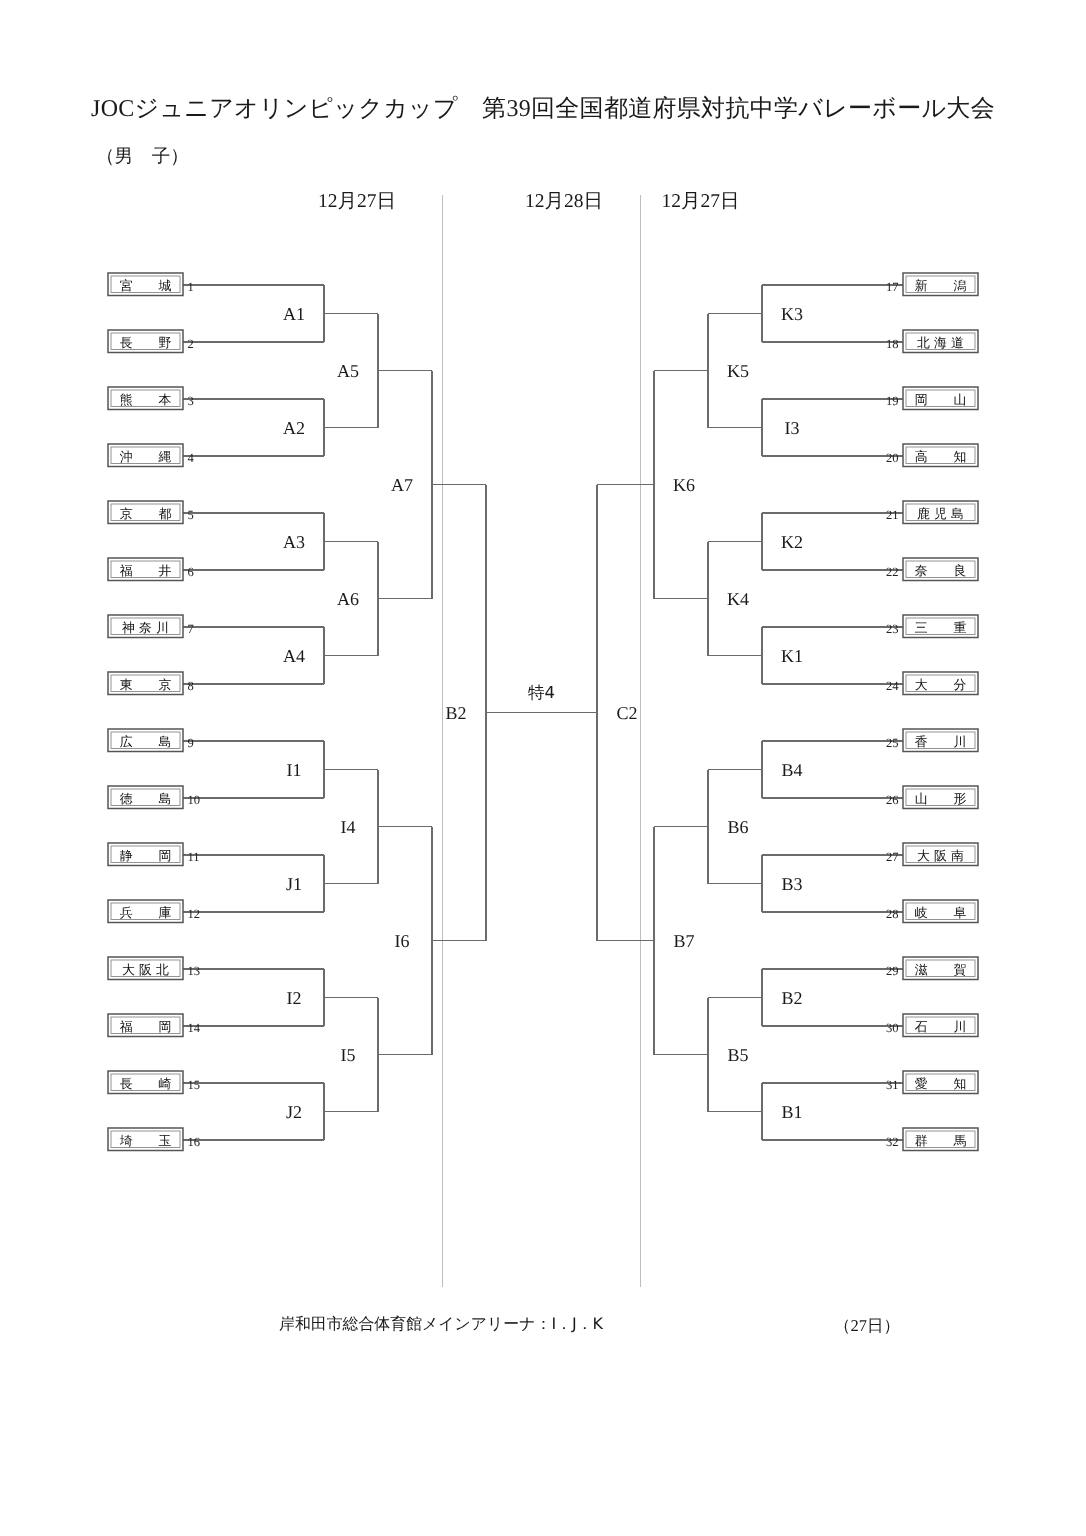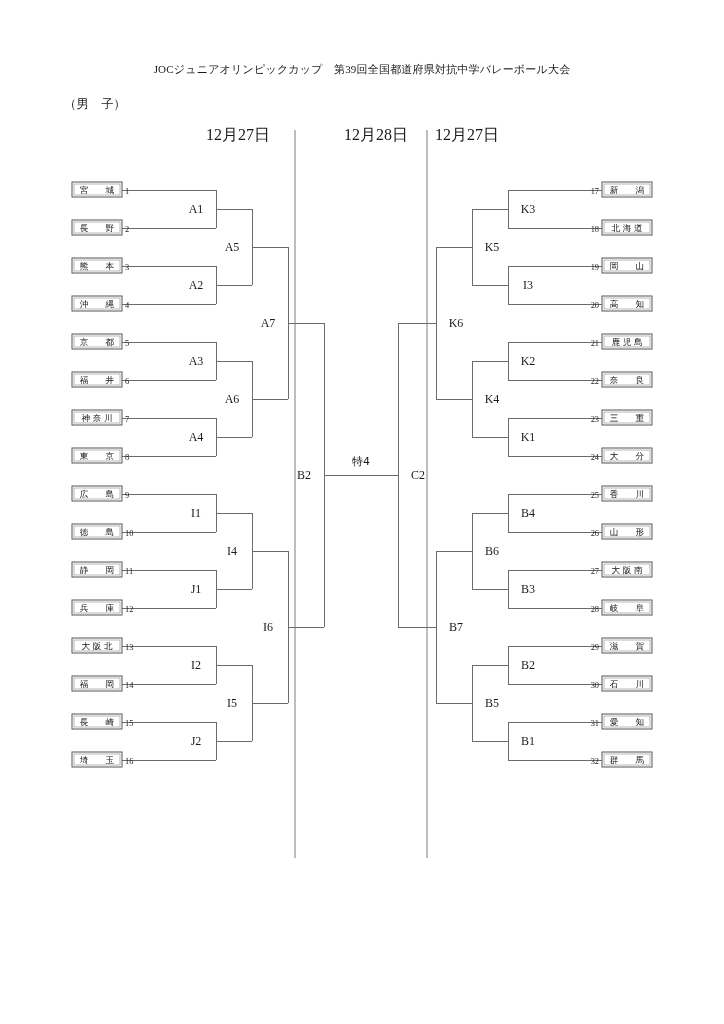--- a/index.html
+++ b/index.html
@@ -21,38 +21,38 @@
     height: 1024px;
   }
   .hdr {
     position: absolute;
     white-space: nowrap;
   }
   #title-main {
     left: 0; right: 0;
     top: 62px;
     text-align: center;
-    font-size: 11px;
+    font-size: 16px;
     letter-spacing: 0.2px;
   }
   #title-sub {
     left: 0; right: 0;
     top: 96px;
     text-align: center;
     font-size: 12.4px;
   }
   #gender-label {
     left: 64px;
     top: 96px;
     font-size: 12.4px;
   }
   .date-label {
     position: absolute;
     top: 125px;
-    font-size: 16px;
+    font-size: 13px;
     text-align: center;
     width: 90px;
   }
   #date-0 { left: 193px; }
   #date-1 { left: 331px; }
   #date-2 { left: 422px; }
 
   #bracket-svg {
     position: absolute;
     left: 0;
@@ -455,15 +455,19 @@
         <text x="492" y="555" class="mlabel" text-anchor="middle">B6</text>
         <text x="492" y="707" class="mlabel" text-anchor="middle">B5</text>
         <text x="456" y="327" class="mlabel" text-anchor="middle">K6</text>
         <text x="456" y="631" class="mlabel" text-anchor="middle">B7</text>
         <text x="418" y="479" class="mlabel" text-anchor="middle">C2</text>
         <text x="361" y="465" class="mlabel-cjk" text-anchor="middle">特4</text>
       </g>
   </svg>
 
   <div id="footer">
+    <div class="foot-row">
+      <span class="foot-venue indent">岸和田市総合体育館メインアリーナ：I．J．K</span>
+      <span class="foot-date">（27日）</span>
+    </div>
   </div>
 
 </div>
 
 </body></html>

